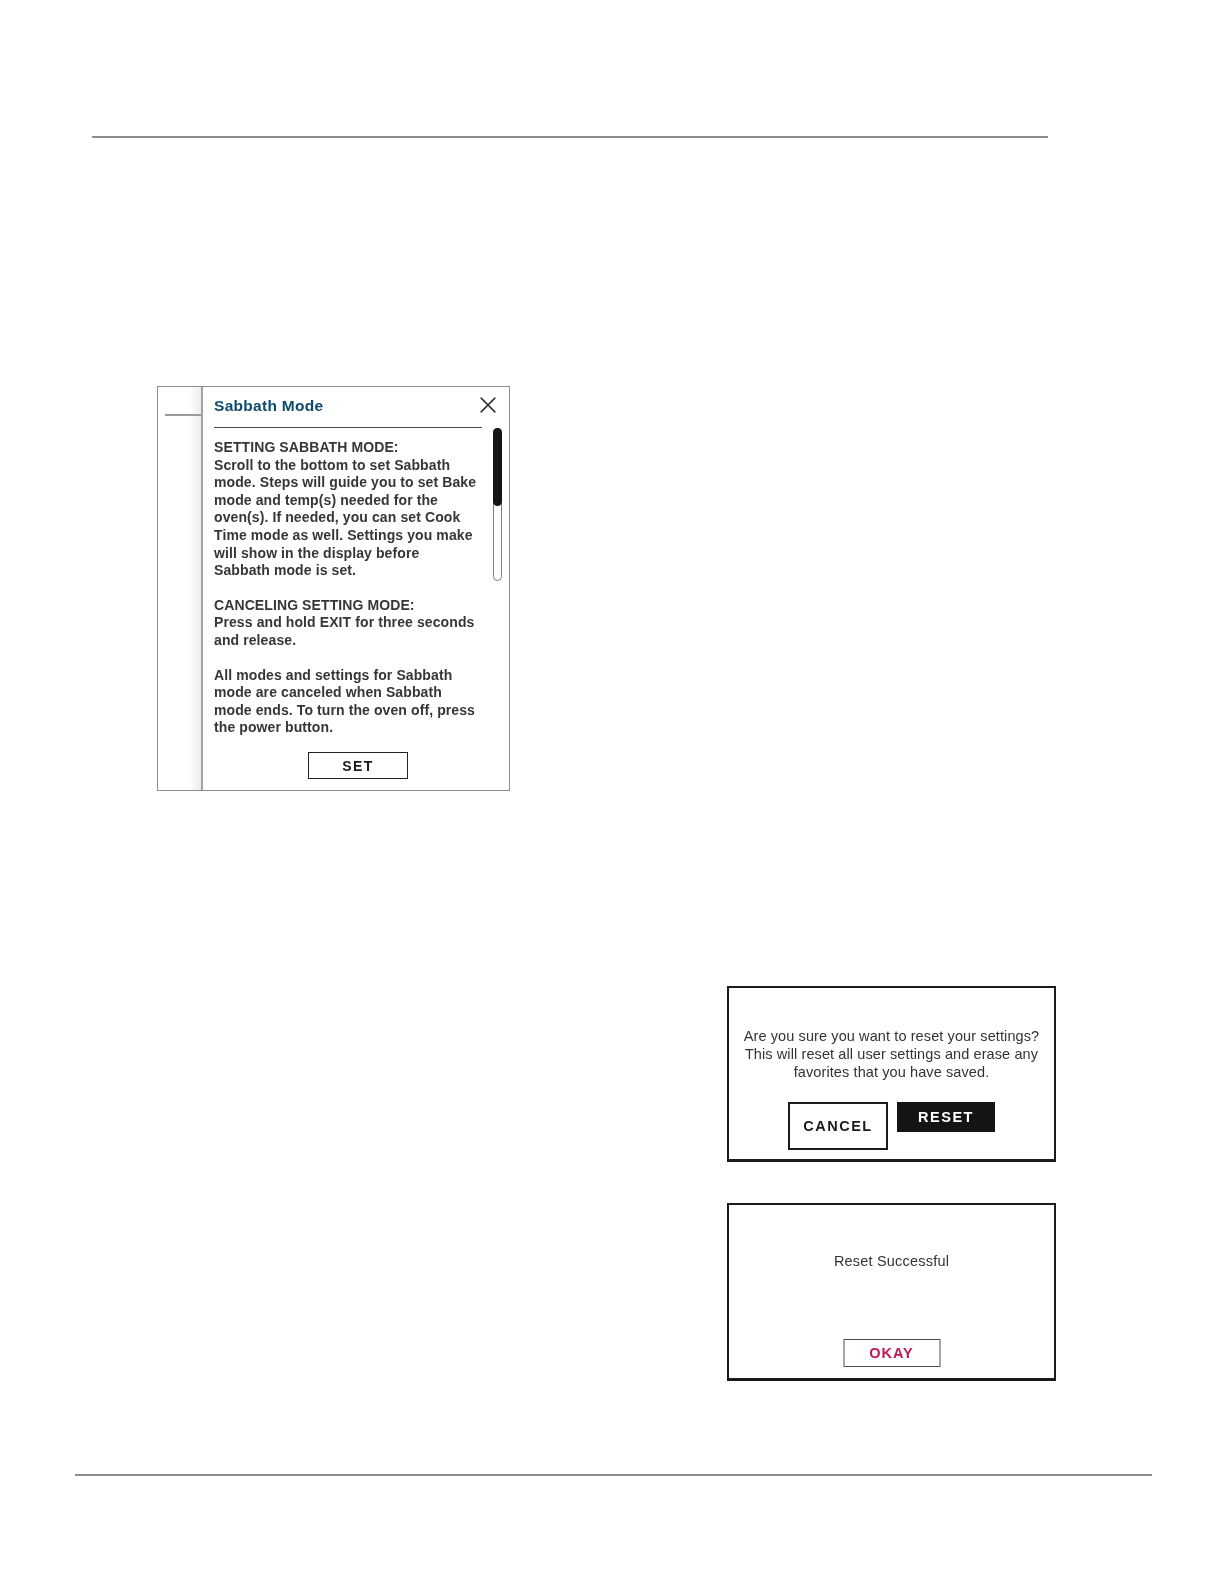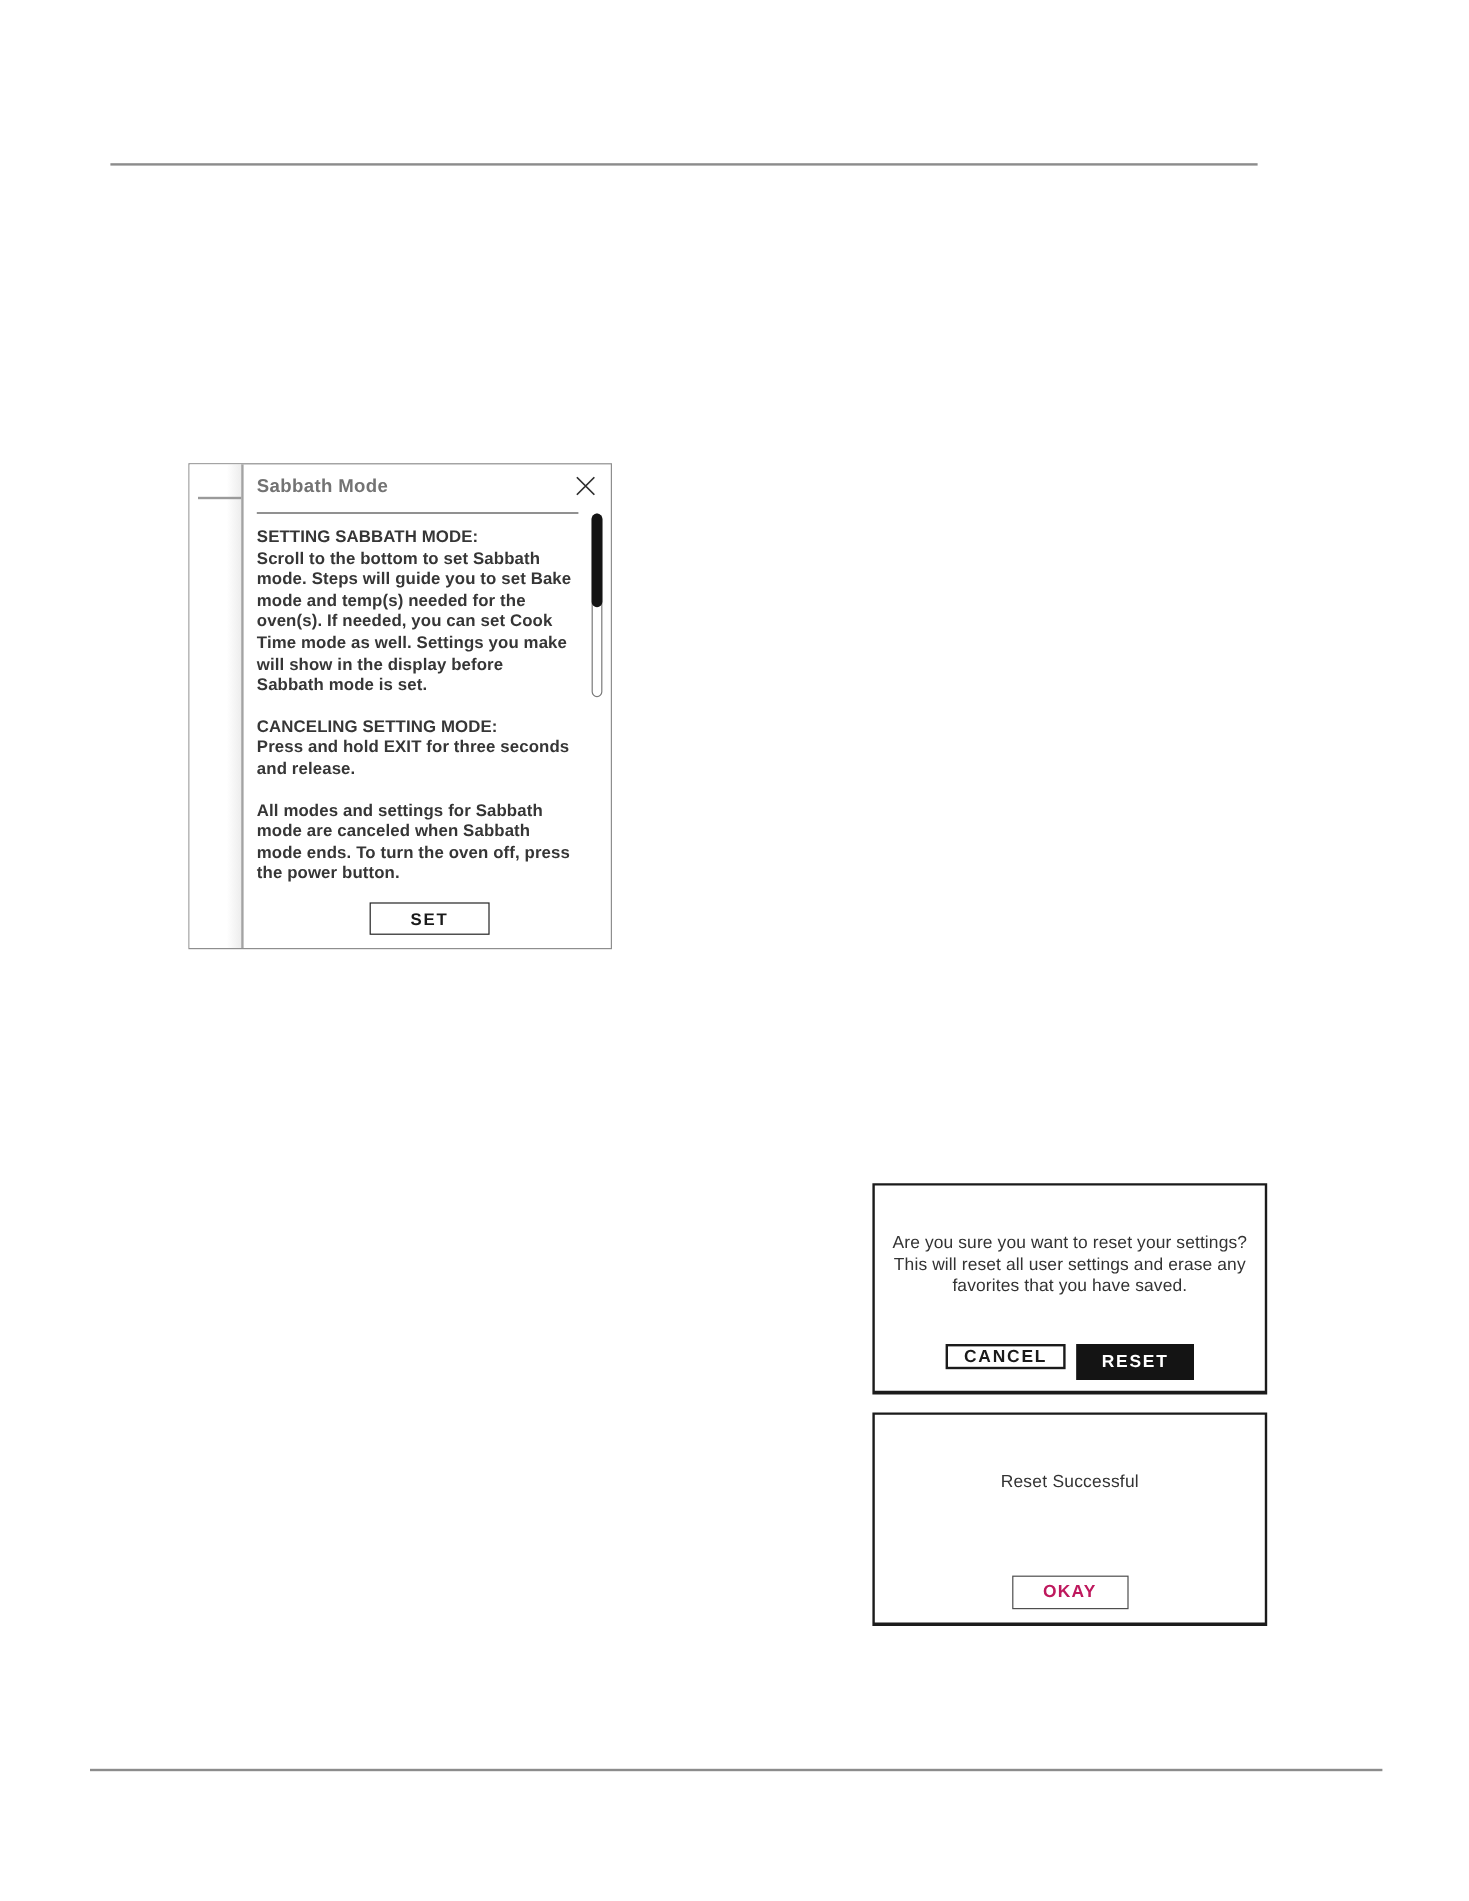--- a/index.html
+++ b/index.html
@@ -17,21 +17,21 @@
     border:1px solid #8e8e8e; background:#ffffff; box-sizing:border-box;
   }
   .left-strip {
     position:absolute; left:0; top:0; bottom:0; width:43px;
     border-right:2px solid #a3a3a3;
     background:linear-gradient(to right, #ffffff 72%, #ededed 100%);
   }
   .strip-line { position:absolute; left:7px; top:27px; right:0; height:2px; background:#9a9a9a; }
   .sab-panel { position:absolute; left:45px; top:0; right:0; bottom:0; }
   .sab-header { position:relative; padding:10px 10px 0 11px; }
-  .sab-title { font-size:15.5px; font-weight:bold; letter-spacing:0.3px; color:#737373; }
+  .sab-title { font-size:15.5px; font-weight:bold; letter-spacing:0.3px; color:#0c4a6e; }
   .close-btn {
     position:absolute; top:6px; right:9px; width:24px; height:24px;
     background:none; border:none; padding:0; cursor:pointer; line-height:0;
   }
   .title-rule { height:1px; background:#4a4a4a; margin:12px 27px 0 11px; }
   .sab-body {
     padding:11px 32px 0 11px; font-size:14px; line-height:17.6px; letter-spacing:0.1px;
     color:#363636;
   }
   .sab-body p { margin:0;font-weight:bold; }
@@ -59,33 +59,33 @@
   }
   .confirm-message {
     margin:39px auto 0; width:302px; text-align:center;
     font-size:14.5px; line-height:18px; letter-spacing:0.1px; color:#333333;
   }
   .confirm-buttons {
     position:absolute; bottom:9px; left:0; right:0;
     display:flex; justify-content:center; gap:9px;
   }
   .btn-cancel {
-    width:100px; height:21px; background:#ffffff; border:2px solid #1b1b1b;
+    width:100px; height:48px; background:#ffffff; border:2px solid #1b1b1b;
     font-family:inherit; font-size:14.5px; font-weight:bold; letter-spacing:1.5px;
     color:#1a1a1a; cursor:pointer; padding:0;
   }
   .btn-reset {
     width:98px; height:30px; background:#141414; border:2px solid #141414;
     font-family:inherit; font-size:14.5px; font-weight:bold; letter-spacing:1.5px;
     color:#ffffff; cursor:pointer; padding:0;
   }
 
   
   .success-dialog {
-    position:absolute; left:727px; top:1177px; width:329px; height:178px;
+    position:absolute; left:727px; top:1203px; width:329px; height:178px;
     border:2px solid #1b1b1b; border-bottom-width:3px; background:#ffffff;
     box-sizing:border-box;
   }
   .success-message {
     margin-top:48px; text-align:center; font-size:14.5px; letter-spacing:0.2px; color:#333333;
   }
   .btn-okay {
     position:absolute; bottom:11px; left:50%; transform:translateX(-50%);
     width:97px; height:28px; background:#ffffff; border:1.5px solid #4e4e4e;
     font-family:inherit; font-size:14.5px; font-weight:bold; letter-spacing:1px;

